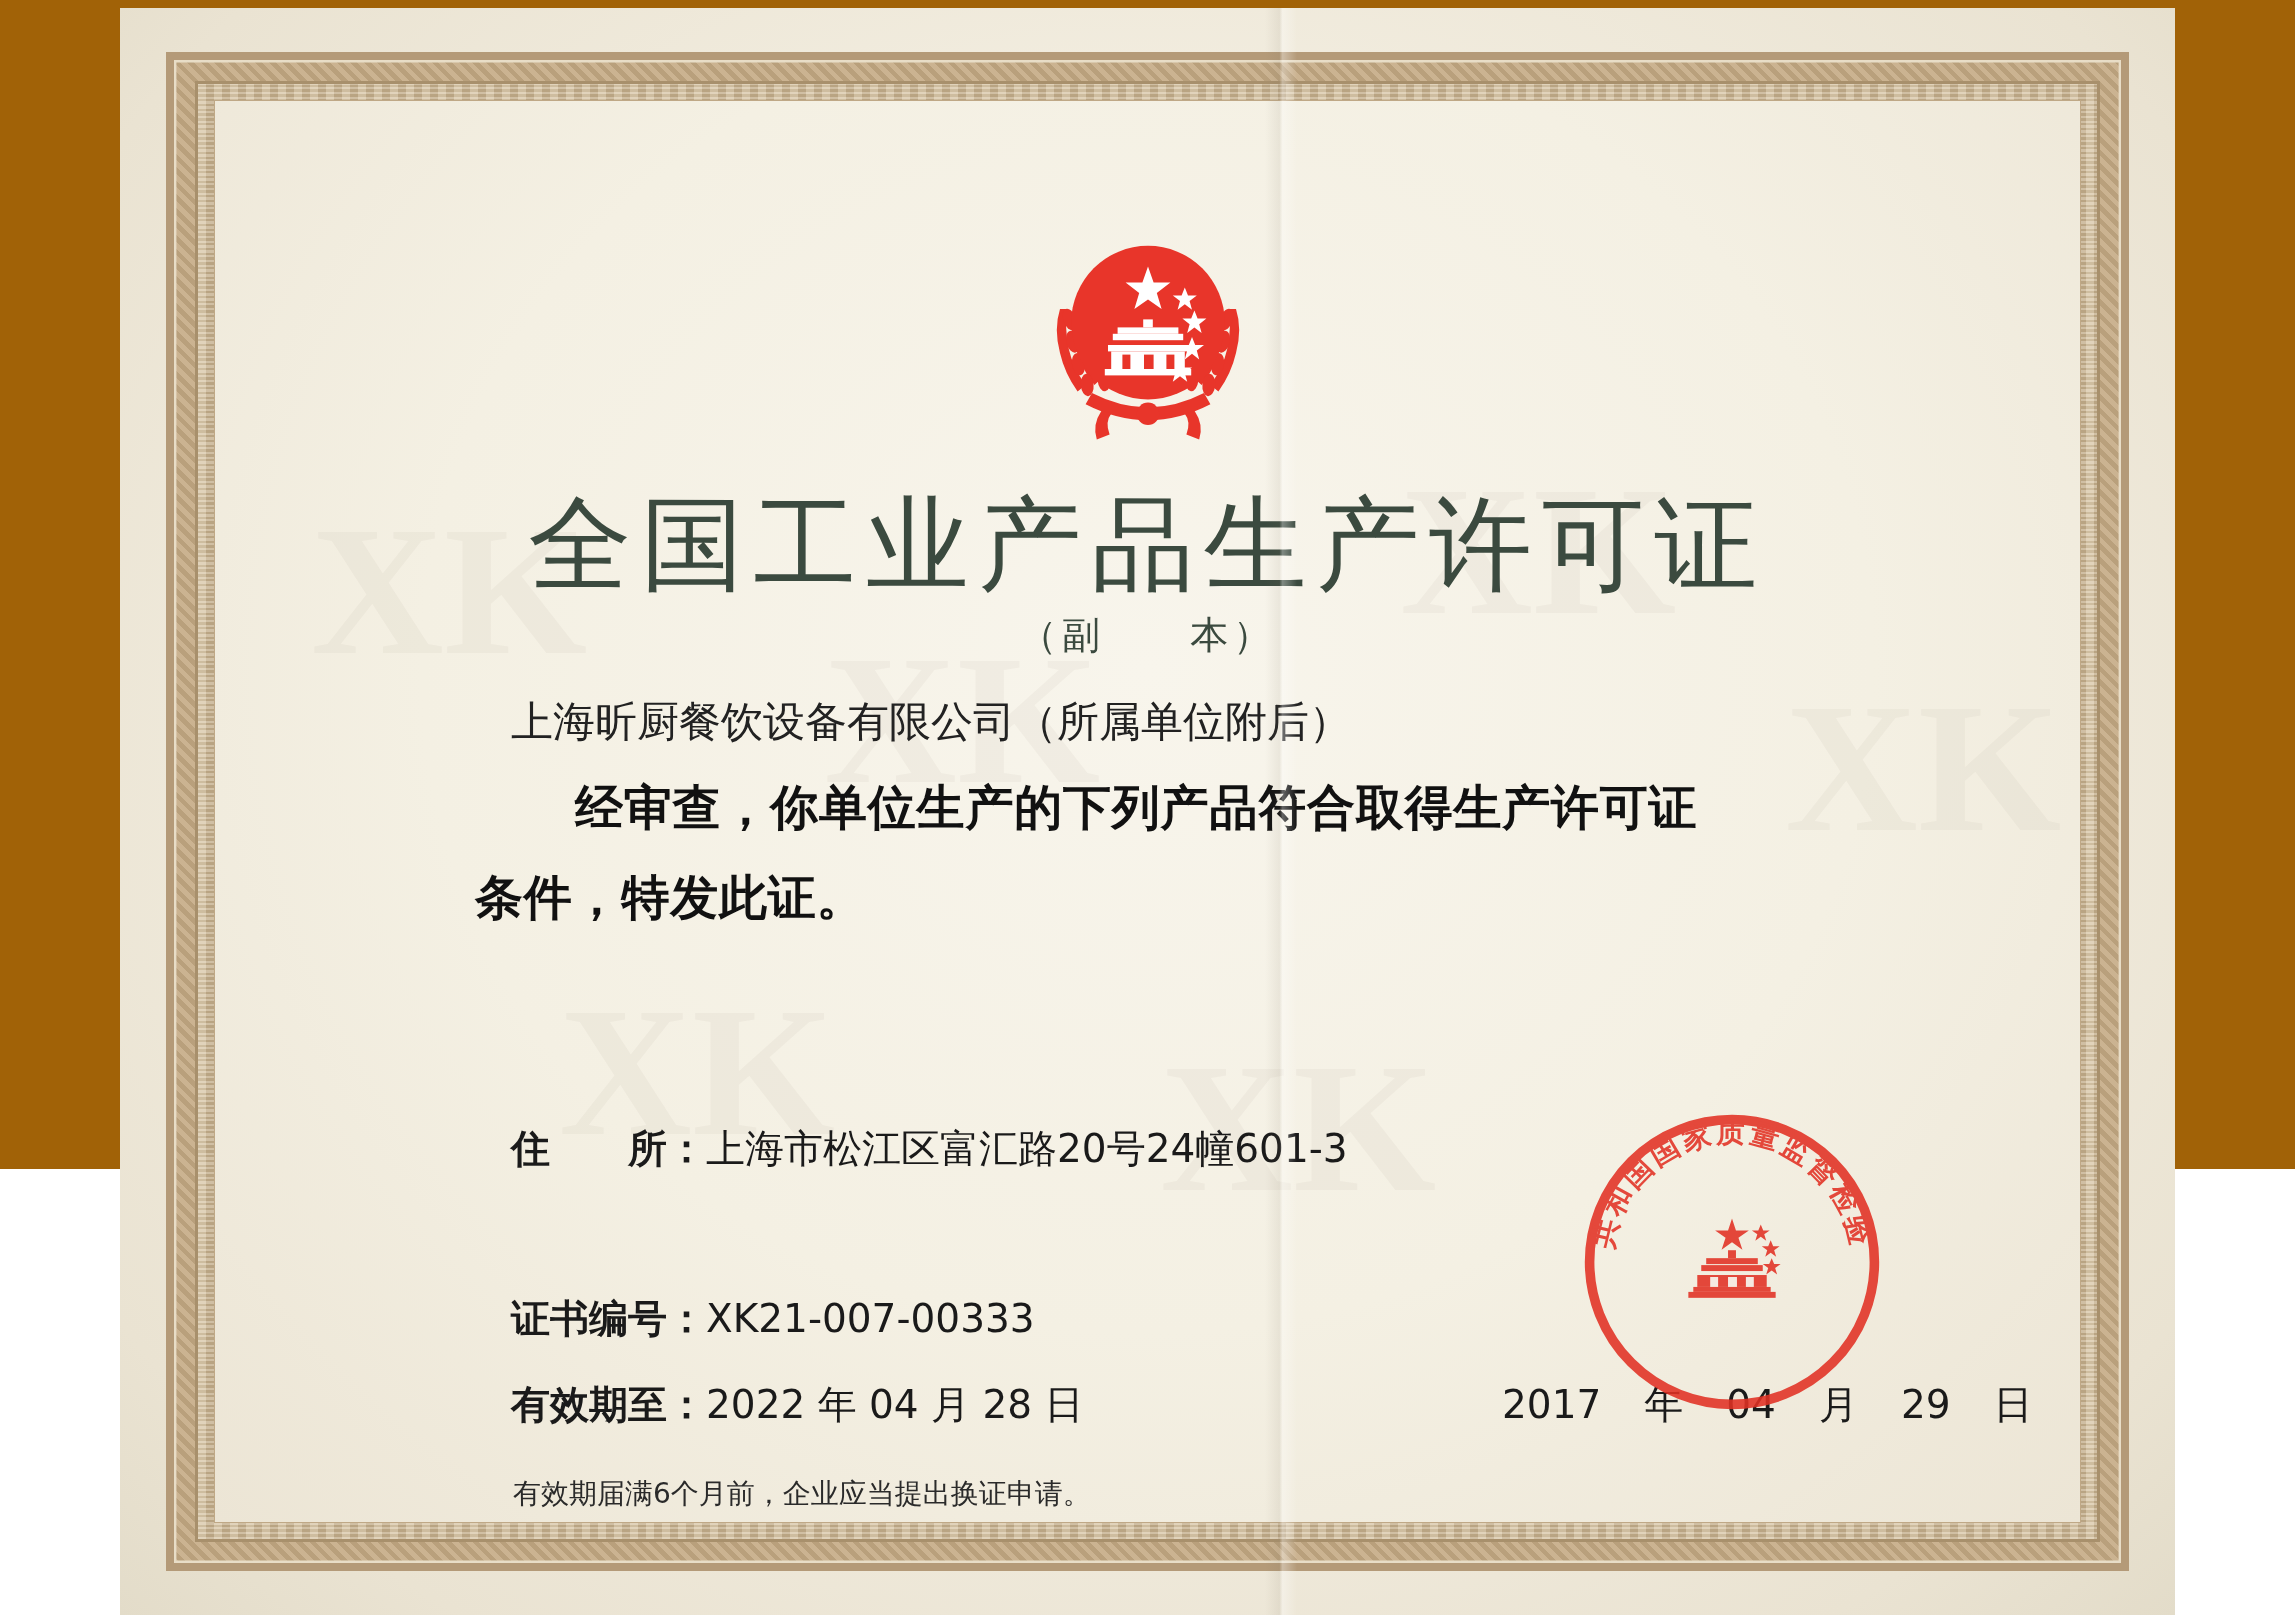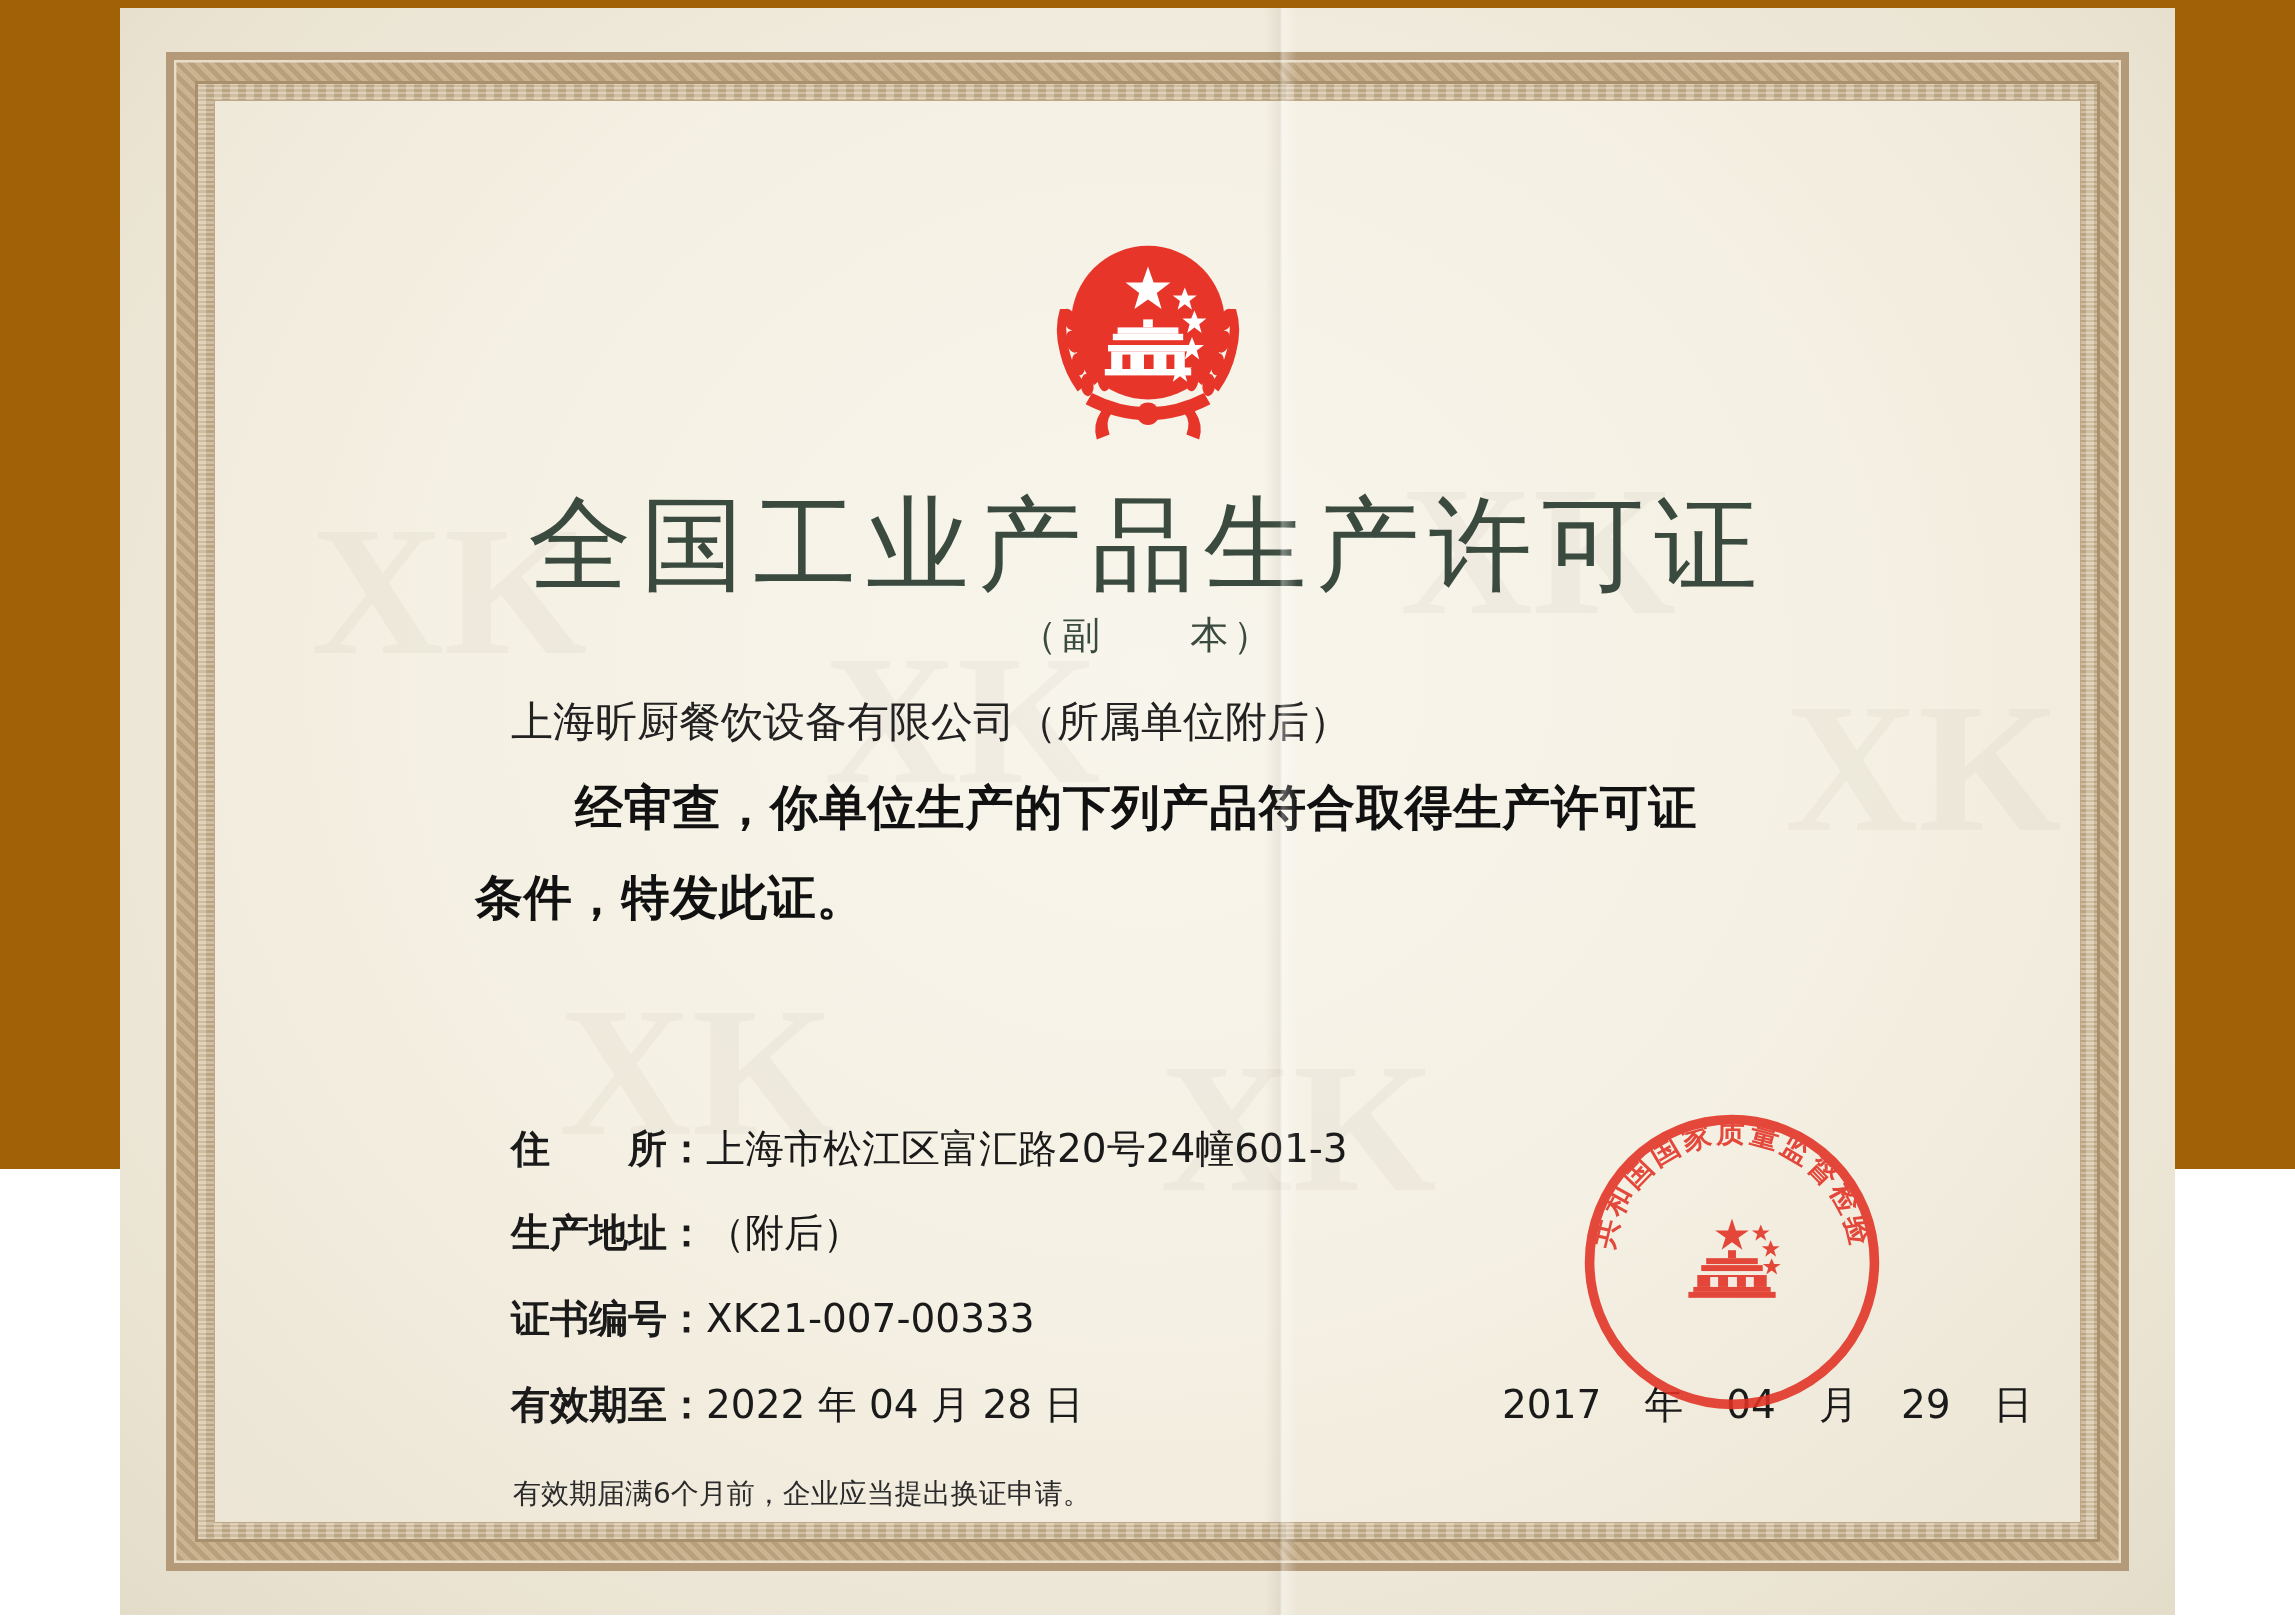--- a/index.html
+++ b/index.html
@@ -309,23 +309,20 @@
             <div class="company">上海昕厨餐饮设备有限公司（所属单位附后）</div>
 
             <div class="body-line-1">经审查，你单位生产的下列产品符合取得生产许可证</div>
             <div class="body-line-2">条件，特发此证。</div>
 
 
             <div class="field field-address">
               <span class="label">住　　所：</span><span class="value">上海市松江区富汇路20号24幢601-3</span>
             </div>
 
-            <div class="field field-factory">
-              <span class="label">生产地址：</span><span class="value">（附后）</span>
-            </div>
 
             <div class="field field-certno">
               <span class="label">证书编号：</span><span class="value">XK21-007-00333</span>
             </div>
 
             <div class="field field-valid">
               <span class="label">有效期至：</span><span class="value">2022 年 04 月 28 日</span>
             </div>
 
             <div class="date-line">

